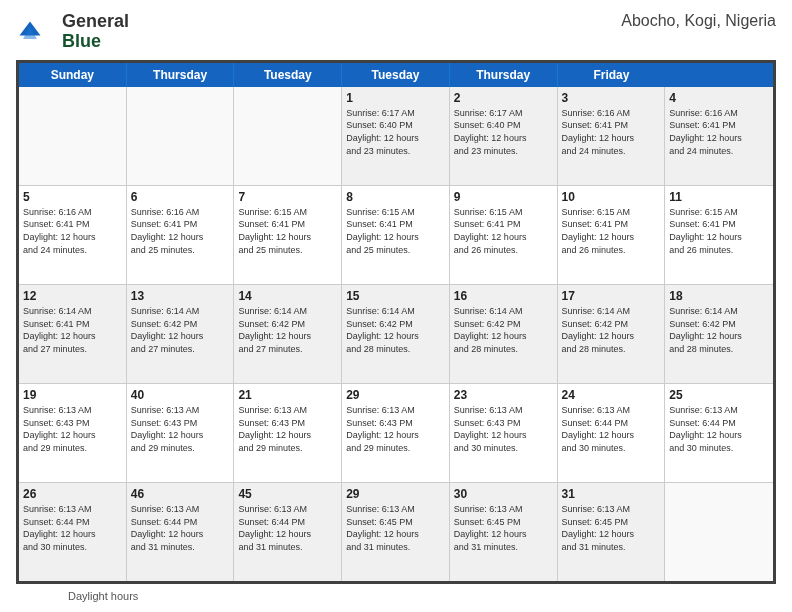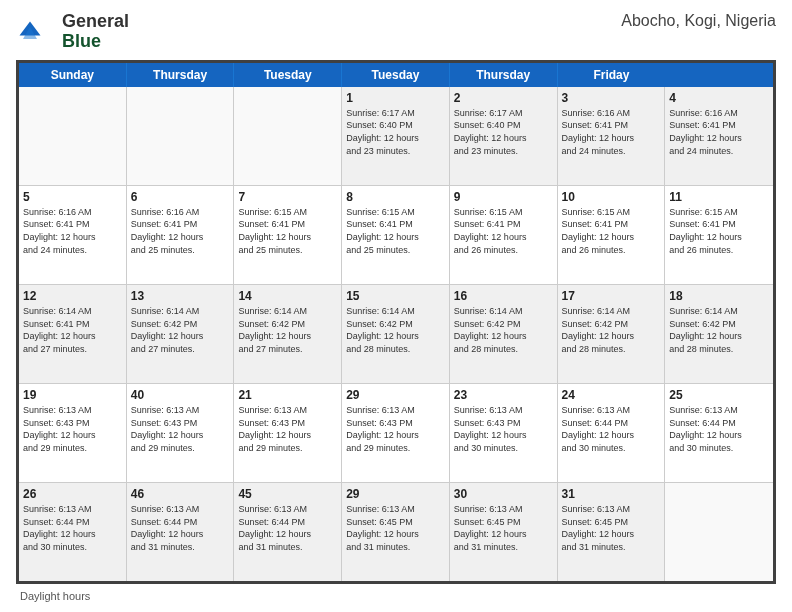--- a/index.html
+++ b/index.html
@@ -108,20 +108,21 @@
       font-size: 9px;
       color: #333;
       line-height: 1.4;
     }
     .footer {
       margin-top: 6px;
       font-size: 11px;
       color: #555;
       text-align: left;
       padding-left: 4px;
+      margin-left: 48px;
     }
   </style>
 </head>
 <body>
 
 <div class="page">
   <div class="header">
     <div class="logo">
       <svg class="logo-icon" viewBox="0 0 32 32" xmlns="http://www.w3.org/2000/svg">
         <polygon points="16,4 28,20 4,20" fill="#1565c0"></polygon>

